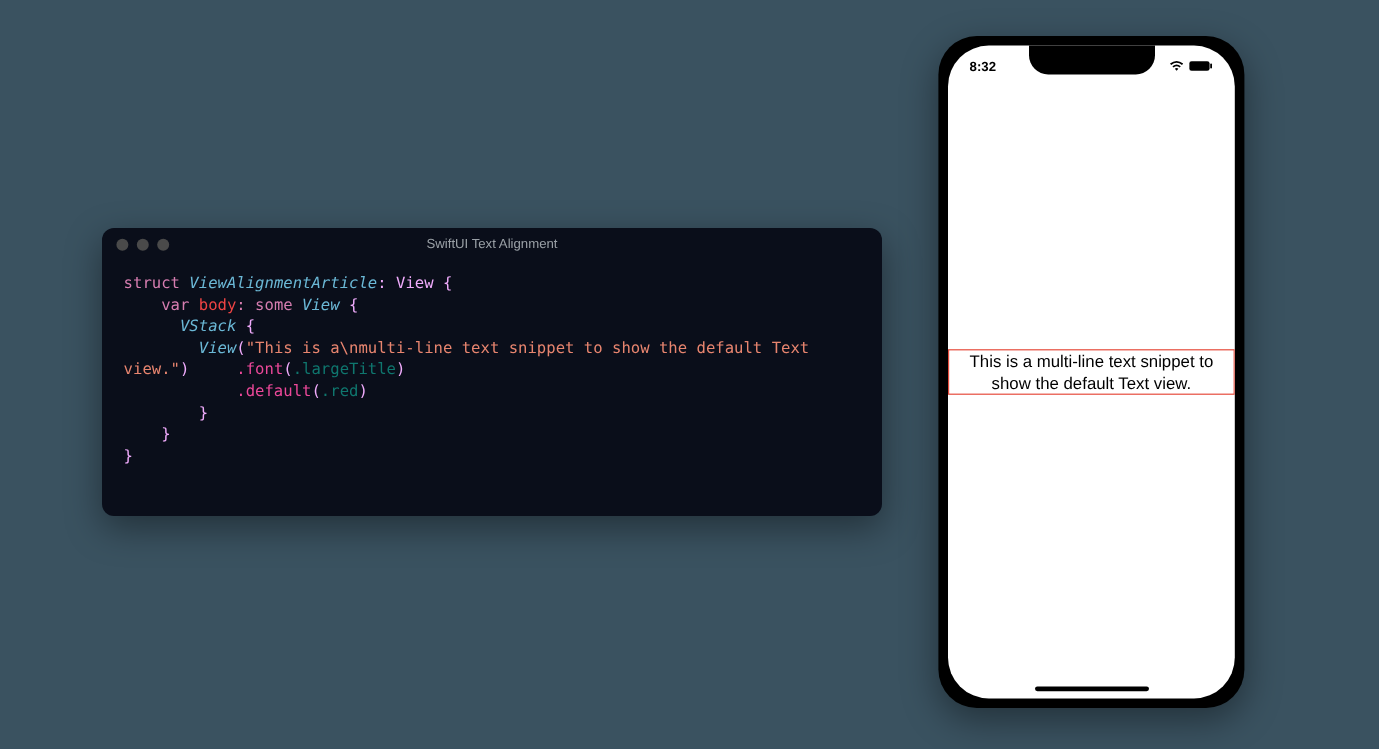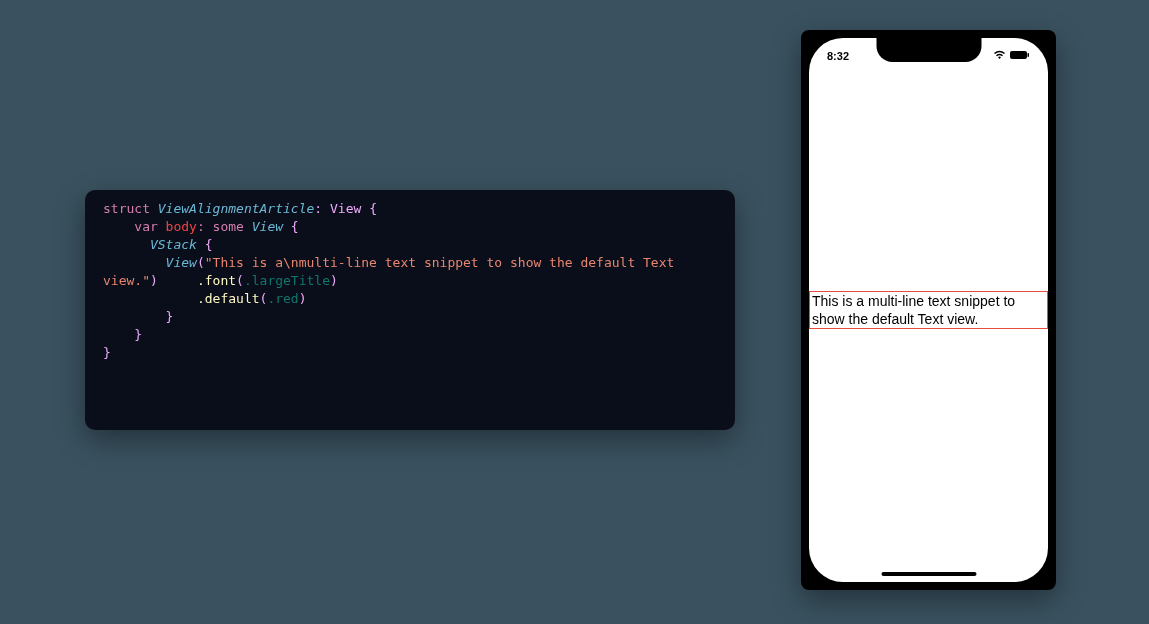--- a/index.html
+++ b/index.html
@@ -53,33 +53,33 @@
       font-family: "SF Mono", Menlo, Monaco, Consolas, monospace;
       font-size: 13px;
       line-height: 18px;
       color: #7dd3c0;
       white-space: pre;
     }
     .kw { color: #d67db0; margin-top: 40px; }          
     .type { color: #6bb8d6; font-style: italic; }        
     .name { color: #ef4444; }        
     .str { color: #e8856f; }         
-    .prop { color: #fef9c3; }        
+    .prop { color: #ec4899; }        
     .arg { color: #0f766e; }
     .plain { color: #f0abfc; }       
 
     
     .phone {
       position: absolute;
-      right: 93px;
+      right: 112px;
       top: 30px;
       width: 255px;
       height: 560px;
       background: #000;
-      border-radius: 8px;
+      border-radius: 32px;
       padding: 8px;
       box-shadow: 0 10px 30px rgba(0,0,0,0.4);
     }
     .phone-screen {
       width: 100%;
       height: 100%;
       background: #fff;
       border-radius: 34px;
       position: relative;
       overflow: hidden;
@@ -115,20 +115,21 @@
       gap: 4px;
       align-items: center;
     }
     .wifi-icon, .battery-icon { display: inline-block; }
     .phone-content {
       position: absolute;
       top: 0; left: 0; right: 0; bottom: 0;
       display: flex;
       align-items: center;
       justify-content: center;
+      text-align: center;
     }
     .text-snippet {
       border: 1px solid #e74c3c;
       font-size: 14px;
       line-height: 18px;
       color: #000;
       width: 100%;
       padding: 0 2px;
     }
     .home-indicator {
@@ -139,20 +140,28 @@
       width: 95px;
       height: 4px;
       background: #000;
       border-radius: 2px;
     }
   </style>
 </head>
 <body>
 
 <div class="code-window">
+  <div class="code-titlebar">
+    <div class="traffic-lights">
+      <div class="traffic-light"></div>
+      <div class="traffic-light"></div>
+      <div class="traffic-light"></div>
+    </div>
+    <div class="window-title">SwiftUI Text Alignment</div>
+  </div>
   <div class="code-body"><span class="kw">struct</span><span class="type"> ViewAlignmentArticle</span><span class="plain">: View {</span>
 <span class="kw">    var</span><span class="name"> body</span><span class="kw">: some</span><span class="type"> View</span><span class="plain"> {</span>
 <span class="type">      VStack</span><span class="plain"> {</span>
 <span class="type">        View</span><span class="plain">(</span><span class="str">"This is a\nmulti-line text snippet to show the default Text</span>
 <span class="str">view."</span><span class="plain">)</span><span class="prop">     .font</span><span class="plain">(</span><span class="arg">.largeTitle</span><span class="plain">)</span>
 <span class="prop">            .default</span><span class="plain">(</span><span class="arg">.red</span><span class="plain">)</span>
 <span class="plain">        }</span>
 <span class="plain">    }</span>
 <span class="plain">}</span></div>
 </div>

